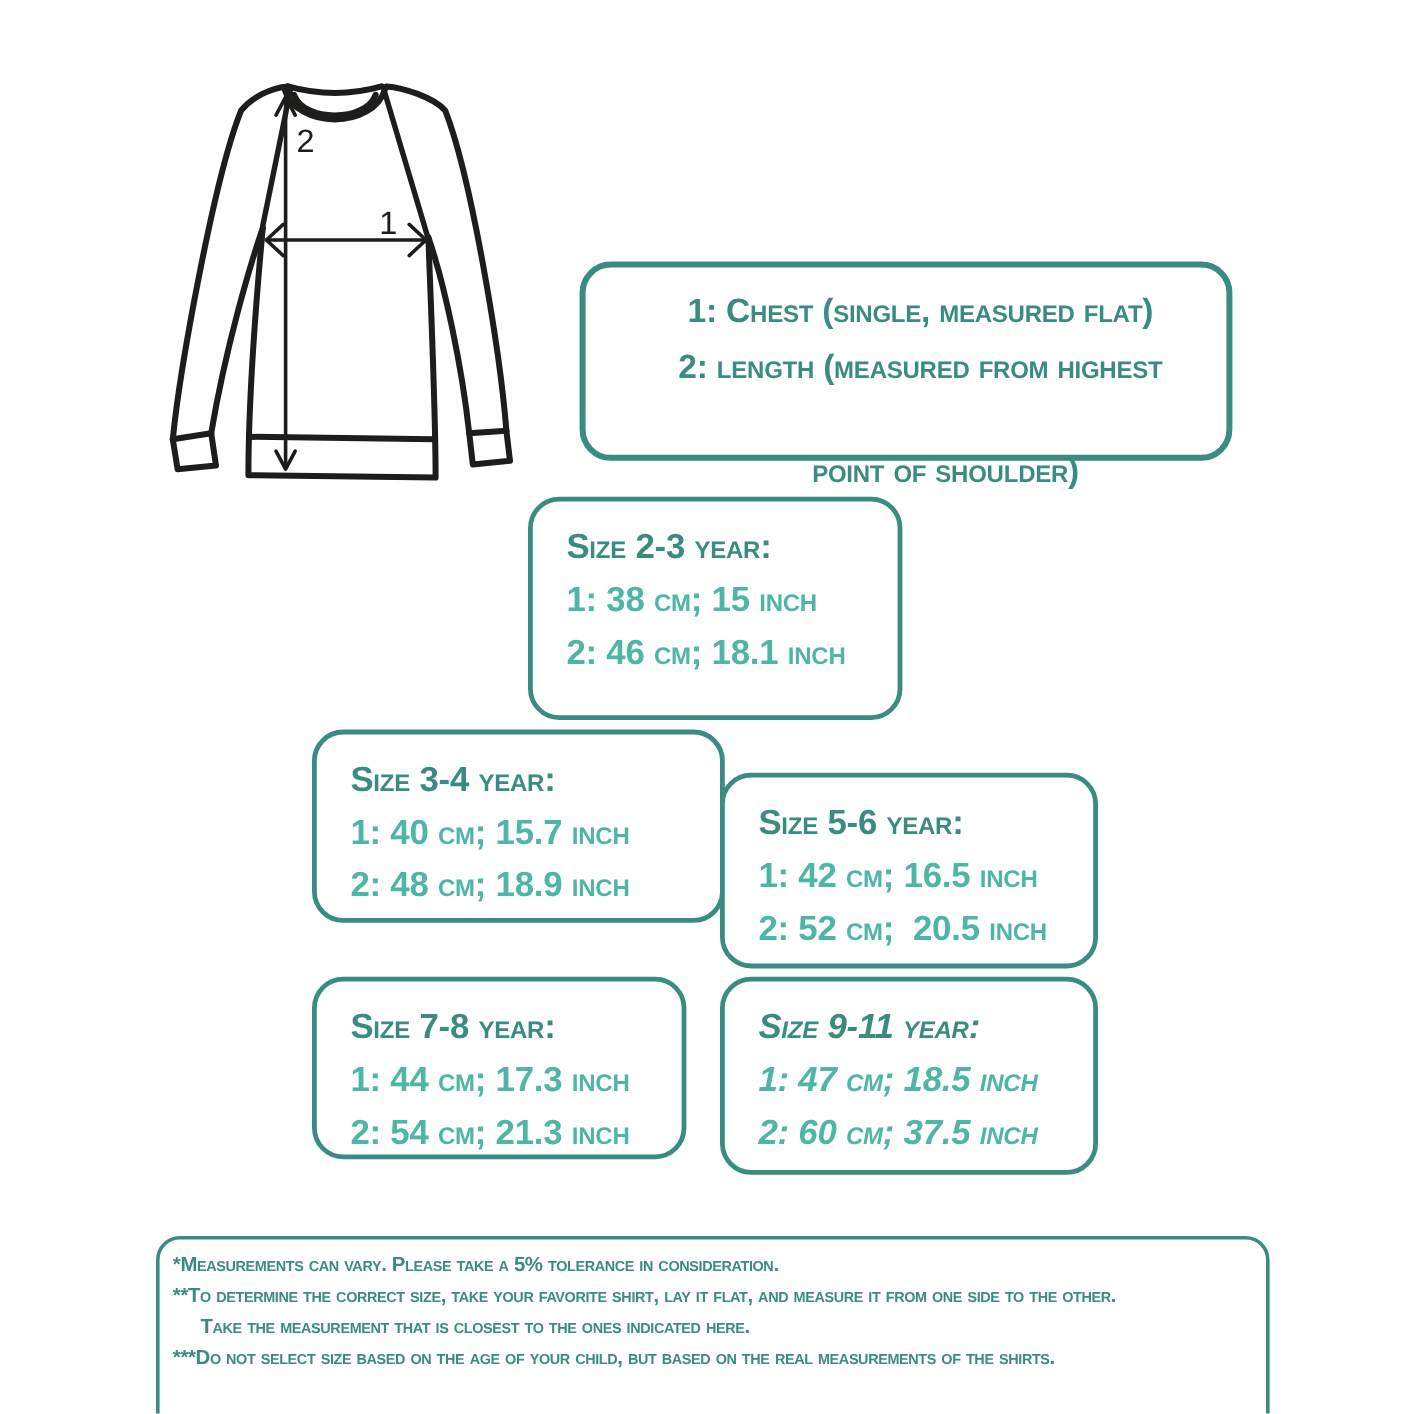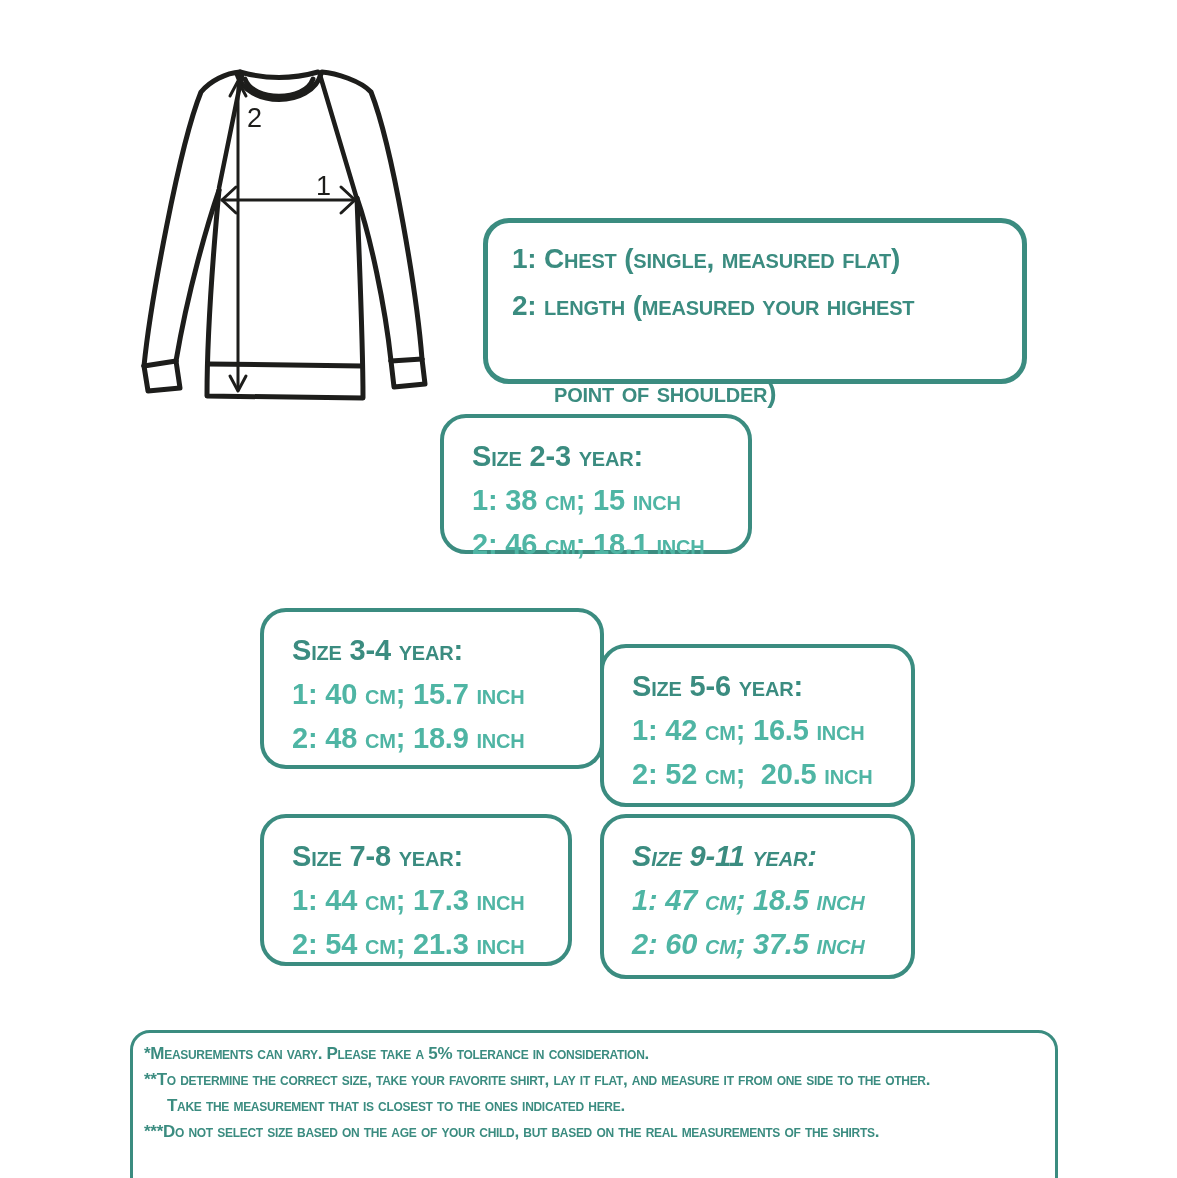--- a/index.html
+++ b/index.html
@@ -24,26 +24,26 @@
   }
   .sc {
     font-variant: small-caps;
     font-weight: bold;
     white-space: pre;
     letter-spacing: -0.2px;
   }
   
   .sweater { position: absolute; left: 130px; top: 50px; width: 350px; height: 380px; }
   
-  .legend-box { left: 483px; top: 218px; width: 544px; height: 166px; border-width: 5px; padding: 12px 0 0 24px; }
+  .legend-box { left: 483px; top: 218px; width: 544px; height: 166px; border-width: 5px; padding: 12px 0 0 24px; text-align: center; }
   .legend-line { font-size: 28px; color: var(--dark-teal); line-height: 47px; }
   .legend-line.indent { padding-left: 42px; margin-top: 40px; }
   
   .size-box { padding: 16px 0 0 28px; }
-  .size-box-1 { left: 440px; top: 414px; width: 312px; height: 140px; }
+  .size-box-1 { left: 440px; top: 414px; width: 312px; height: 186px; }
   .size-box-2 { left: 260px; top: 608px; width: 344px; height: 161px; }
   .size-box-3 { left: 600px; top: 644px; width: 315px; height: 163px; }
   .size-box-4 { left: 260px; top: 814px; width: 312px; height: 152px; }
   .size-box-5 { left: 600px; top: 814px; width: 315px; height: 165px; font-style: italic; }
   .size-title { font-size: 29px; color: var(--dark-teal); line-height: 44px; }
   .size-line  { font-size: 29px; color: var(--light-teal); line-height: 44px; }
   
   .footnote-box { left: 130px; top: 1030px; width: 928px; height: 169px; border-width: 3px; border-radius: 20px; padding: 8px 0 0 11px; }
   .footnote-line { font-size: 17px; color: var(--dark-teal); line-height: 26px; letter-spacing: -0.3px; }
   .footnote-line.indent { padding-left: 23px; }
@@ -76,21 +76,21 @@
     <path d="M92,150 L225,150"></path>
     <path d="M106,137 L92,150 L106,163"></path>
     <path d="M211,137 L225,150 L211,163"></path>
   </g>
   <text x="117" y="77" font-size="27" fill="#1D1D1B" font-family="Liberation Sans, sans-serif">2</text>
   <text x="186" y="145" font-size="27" fill="#1D1D1B" font-family="Liberation Sans, sans-serif">1</text>
 </svg>
 
 <div class="rbox legend-box">
   <div class="sc legend-line">1: Chest (single, measured flat)</div>
-  <div class="sc legend-line">2: length (measured your highest</div>
+  <div class="sc legend-line">2: length (measured from highest</div>
   <div class="sc legend-line indent">point of shoulder)</div>
 </div>
 
 <div class="rbox size-box size-box-1">
   <div class="sc size-title">Size 2-3 year:</div>
   <div class="sc size-line">1: 38 cm; 15 inch</div>
   <div class="sc size-line">2: 46 cm; 18.1 inch</div>
 </div>
 
 <div class="rbox size-box size-box-2">

